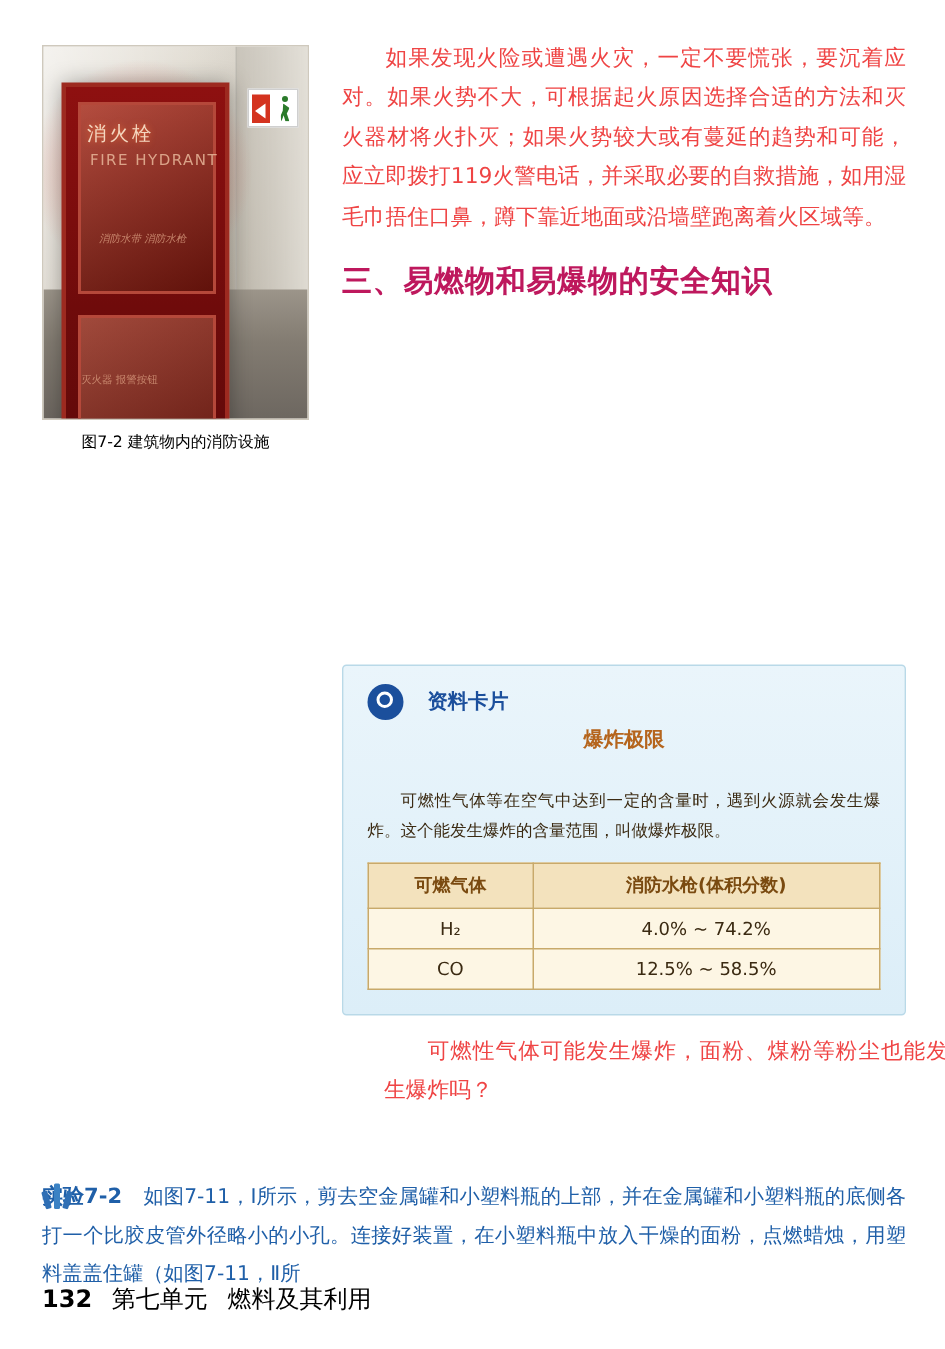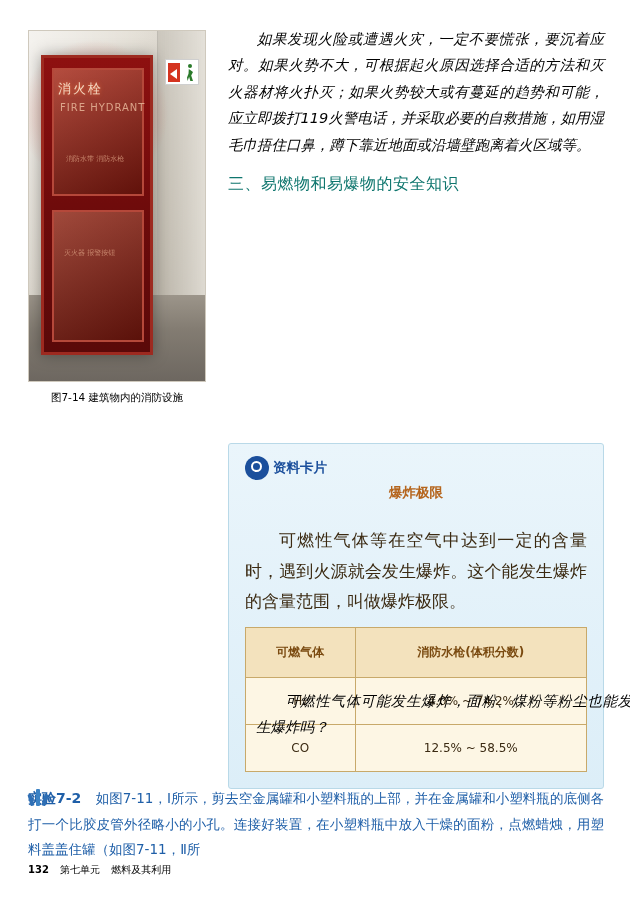--- a/index.html
+++ b/index.html
@@ -23,21 +23,21 @@
 
   
   .figure-block {
     position: absolute;
     left: 28px;
     top: 30px;
     width: 178px;
   }
   .photo {
     width: 178px;
-    height: 352px;
+    height: 250px;
     position: relative;
     overflow: hidden;
     background: linear-gradient(160deg, #e8e4dc 0%, #d8d2c6 35%, #cfc8ba 60%, #b9b1a2 100%);
     border: 1px solid #cfc9bd;
     box-sizing: border-box;
   }
   
   .photo .wall {
     position: absolute;
     left: 0; top: 0; right: 0; bottom: 0;
@@ -91,24 +91,25 @@
     letter-spacing: 1px;
     opacity: 0.85;
   }
   .cabinet .inner-text {
     position: absolute;
     left: 22px;
     top: 96px;
     color: #d89b7e;
     font-size: 7px;
     opacity: 0.8;
+    font-style: italic;
   }
   .cabinet .inner-text2 {
     position: absolute;
-    left: 20px;
+    left: 10px;
     top: 190px;
     color: #d89b7e;
     font-size: 7px;
     opacity: 0.8;
   }
   
   .exit-sign {
     position: absolute;
     left: 136px;
     top: 28px;
@@ -176,50 +177,49 @@
   .main-col {
     position: absolute;
     left: 228px;
     top: 26px;
     width: 376px;
   }
   p.body-text {
     margin: 0 0 2px 0;
     font-size: 14.5px;
     line-height: 1.82;
-    color: #000000;
+    color: #ef4444;
     text-align: justify;
     text-indent: 2em;
     font-family: "DejaVu Sans", sans-serif;
-    font-style: italic;
   }
   h2.section-title {
     margin: 16px 0 6px 0;
-    font-size: 16px;
-    font-weight: normal;
-    color: #0f766e;
+    font-size: 20px;
+    font-weight: bold;
+    color: #be185d;
     letter-spacing: 0.5px;
   }
 
   
   .info-card {
     position: absolute;
     left: 228px;
     top: 443px;
     width: 376px;
     background: linear-gradient(180deg, #eaf5fb 0%, #dceef8 100%);
     border: 1px solid #b9d9e8;
     border-radius: 3px;
     box-sizing: border-box;
     padding: 12px 16px 16px 16px;
   }
   .card-head {
     display: flex;
     align-items: center;
-    gap: 4px;
+    gap: 16px;
     margin-bottom: 2px;
   }
   .card-icon {
     width: 24px; height: 24px;
     border-radius: 50%;
     background: #1b4f9c;
     position: relative;
     flex: 0 0 auto;
   }
   .card-icon:after {
@@ -237,37 +237,38 @@
     color: #1b4f9c;
   }
   .card-subtitle {
     text-align: center;
     font-size: 13.5px;
     font-weight: bold;
     color: #b5651d;
     margin: 4px 0 23px 0;
   }
   .card-text {
-    font-size: 17px;
+    font-size: 11px;
     line-height: 1.8;
     color: #3b2a12;
     text-indent: 2em;
     text-align: justify;
     margin: 0 0 10px 0;
+    font-family: Liberation Serif, serif;
   }
   table.limits {
     width: 100%;
     border-collapse: collapse;
     font-size: 12px;
     background: #fdf6e4;
   }
   table.limits th, table.limits td {
     border: 1px solid #c8a96a;
     text-align: center;
-    padding: 16px 2px;
+    padding: 6px 2px;
     color: #3b2a12;
   }
   table.limits th {
     background: #f3e2bd;
     font-weight: bold;
     color: #7a4a10;
   }
 
   
   .post-card {
@@ -313,21 +314,21 @@
     line-height: 1.85;
     color: #1f5fa8;
     text-align: justify;
   }
 
   
   .footer {
     position: absolute;
     left: 28px;
     bottom: 22px;
-    font-size: 10px;
+    font-size: 16px;
     color: #000;
   }
   .footer .pagenum {
     font-weight: bold;
     margin-right: 8px;
   }
   .footer .unit {
     margin-right: 8px;
   }
 </style>
@@ -351,21 +352,21 @@
         <div class="inner-text2">灭火器 报警按钮</div>
       </div>
       <div class="exit-sign">
         <div class="arrow"></div>
         <div class="man">
           <div class="head"></div>
           <div class="body"></div>
         </div>
       </div>
     </div>
-    <div class="fig-caption">图7-14 建筑物内的消防设施</div>
+    <div class="fig-caption">图7-2 建筑物内的消防设施</div>
   </div>
 
   <div class="main-col">
     <p class="body-text">如果发现火险或遭遇火灾，一定不要慌张，要沉着应对。如果火势不大，可根据起火原因选择合适的方法和灭火器材将火扑灭；如果火势较大或有蔓延的趋势和可能，应立即拨打119火警电话，并采取必要的自救措施，如用湿毛巾捂住口鼻，蹲下靠近地面或沿墙壁跑离着火区域等。</p>
     <h2 class="section-title">三、易燃物和易爆物的安全知识</h2>
   </div>
 
   <div class="info-card">
     <div class="card-head">
       <div class="card-icon"></div>

